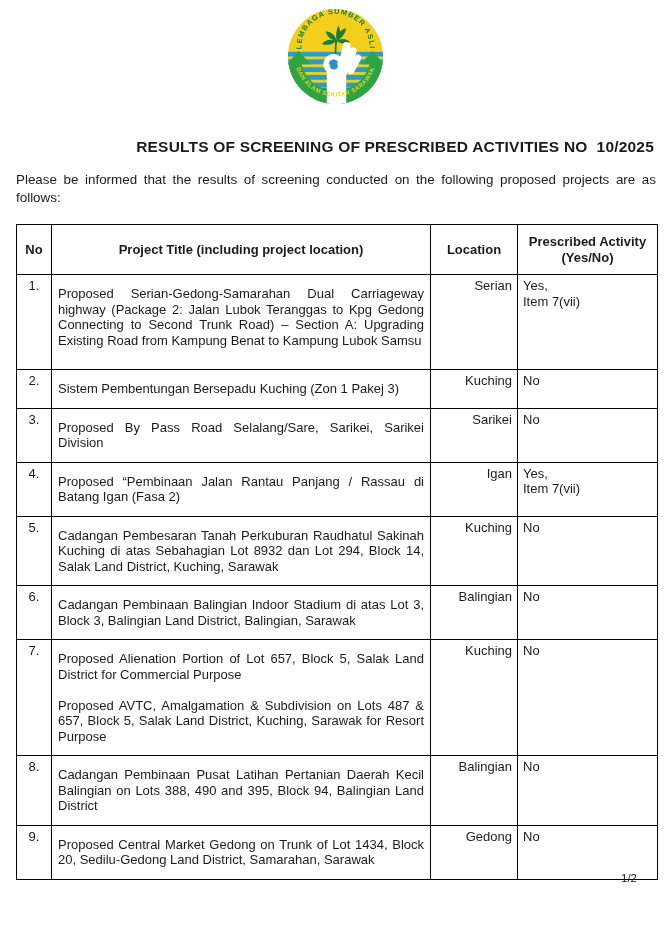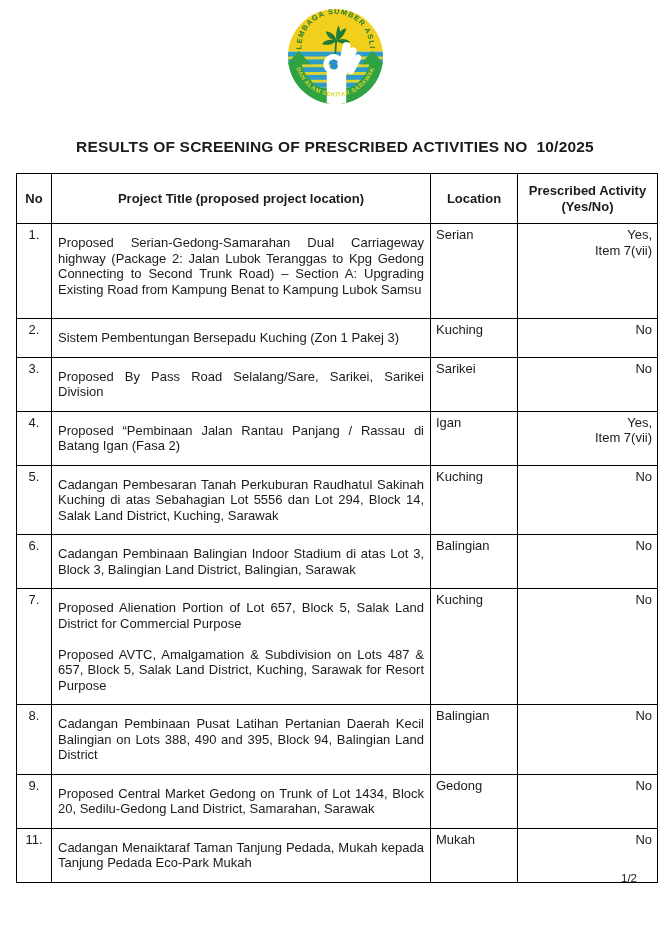--- a/index.html
+++ b/index.html
@@ -2,42 +2,42 @@
 <html><head>
 <meta charset="utf-8">
 <style>
   html,body{margin:0;padding:0;background:#fff;}
   .page{
     position:relative; width:670px; height:943px; background:#ffffff; overflow:hidden;
     font-family:"Liberation Sans","DejaVu Sans",sans-serif; color:#1b1b1b;
   }
   .logo-wrap{display:flex; justify-content:center; padding-top:8px;}
   .doc-title{
-    margin:33px 16px 0 16px; text-align:center;
+    margin:33px 16px 0 16px; text-align:right;
     font-size:15.5px; font-weight:bold; letter-spacing:0.2px; white-space:pre-wrap;
   }
   .intro{
     margin:15px 14px 0 16px; font-size:13.4px; line-height:18px; text-align:justify;
   }
   table.screening{
     border-collapse:collapse; table-layout:fixed;
     margin:17px 8px 0 16px; width:641px;
   }
   table.screening th, table.screening td{
     border:1.5px solid #000; font-size:13px; line-height:15.5px; overflow:hidden;
   }
   thead th{
     font-weight:bold; text-align:center; vertical-align:middle;
     height:45px; white-space:pre-line; padding:2px 4px;
   }
   tbody td{vertical-align:top; padding:3px 5px;}
   td.c-no{text-align:center; padding:3px 1px;}
   td.c-title{text-align:justify; white-space:pre-line; padding:11px 6px;}
-  td.c-loc{text-align:left;}
-  td.c-act{text-align:right; white-space:pre-line;}
+  td.c-loc{text-align:right;}
+  td.c-act{text-align:left; white-space:pre-line;}
   tbody tr:nth-child(1){height:95px;}
   tbody tr:nth-child(2){height:31px;}
   tbody tr:nth-child(3){height:44px;}
   tbody tr:nth-child(4){height:48px;}
   tbody tr:nth-child(5){height:61px;}
   tbody tr:nth-child(6){height:49px;}
   tbody tr:nth-child(7){height:107px;}
   tbody tr:nth-child(8){height:66px;}
   tbody tr:nth-child(9){height:44px;}
   tbody tr:nth-child(10){height:36px;}
@@ -93,32 +93,33 @@
         </text>
         <text class="logo-bottom-text" fill="#DCD32F">
           <textPath href="#arc-bottom" startOffset="50%" text-anchor="middle">DAN ALAM SEKITAR SARAWAK</textPath>
         </text>
       </g>
     </svg>
   </div>
 
   <h1 class="doc-title">RESULTS OF SCREENING OF PRESCRIBED ACTIVITIES NO  10/2025</h1>
 
+  <p class="intro">Please be informed that the results of screening conducted on the following proposed projects are as follows:</p>
 
   <table class="screening">
     <colgroup>
       <col style="width:35px">
         <col style="width:379px">
         <col style="width:87px">
         <col style="width:140px">
     </colgroup>
     <thead>
       <tr>
         <th>No</th>
-        <th>Project Title (proposed project location)</th>
+        <th>Project Title (including project location)</th>
         <th>Location</th>
         <th>Prescribed Activity
 (Yes/No)</th>
       </tr>
     </thead>
     <tbody>
     <tr>
       <td class="c-no">1.</td>
       <td class="c-title">Proposed Serian-Gedong-Samarahan Dual Carriageway highway (Package 2: Jalan Lubok Teranggas to Kpg Gedong Connecting to Second Trunk Road) – Section A: Upgrading Existing Road from Kampung Benat to Kampung Lubok Samsu</td>
       <td class="c-loc">Serian</td>
@@ -143,21 +144,21 @@
     <tr>
       <td class="c-no">4.</td>
       <td class="c-title">Proposed “Pembinaan Jalan Rantau Panjang / Rassau di Batang Igan (Fasa 2)</td>
       <td class="c-loc">Igan</td>
       <td class="c-act">Yes,
 Item 7(vii)</td>
     </tr>
 
     <tr>
       <td class="c-no">5.</td>
-      <td class="c-title">Cadangan Pembesaran Tanah Perkuburan Raudhatul Sakinah Kuching di atas Sebahagian Lot 5556 dan Lot 294, Block 14, Salak Land District, Kuching, Sarawak</td>
+      <td class="c-title">Cadangan Pembesaran Tanah Perkuburan Raudhatul Sakinah Kuching di atas Sebahagian Lot 8932 dan Lot 294, Block 14, Salak Land District, Kuching, Sarawak</td>
       <td class="c-loc">Kuching</td>
       <td class="c-act">No</td>
     </tr>
 
     <tr>
       <td class="c-no">6.</td>
       <td class="c-title">Cadangan Pembinaan Balingian Indoor Stadium di atas Lot 3, Block 3, Balingian Land District, Balingian, Sarawak</td>
       <td class="c-loc">Balingian</td>
       <td class="c-act">No</td>
     </tr>
@@ -179,24 +180,18 @@
     </tr>
 
     <tr>
       <td class="c-no">9.</td>
       <td class="c-title">Proposed Central Market Gedong on Trunk of Lot 1434, Block 20, Sedilu-Gedong Land District, Samarahan, Sarawak</td>
       <td class="c-loc">Gedong</td>
       <td class="c-act">No</td>
     </tr>
 
 
-    <tr>
-      <td class="c-no">11.</td>
-      <td class="c-title">Cadangan Menaiktaraf Taman Tanjung Pedada, Mukah kepada Tanjung Pedada Eco-Park Mukah</td>
-      <td class="c-loc">Mukah</td>
-      <td class="c-act">No</td>
-    </tr>
   </tbody>
   </table>
 
   <div class="page-num">1/2</div>
 
 </div>
 
 </body></html>

